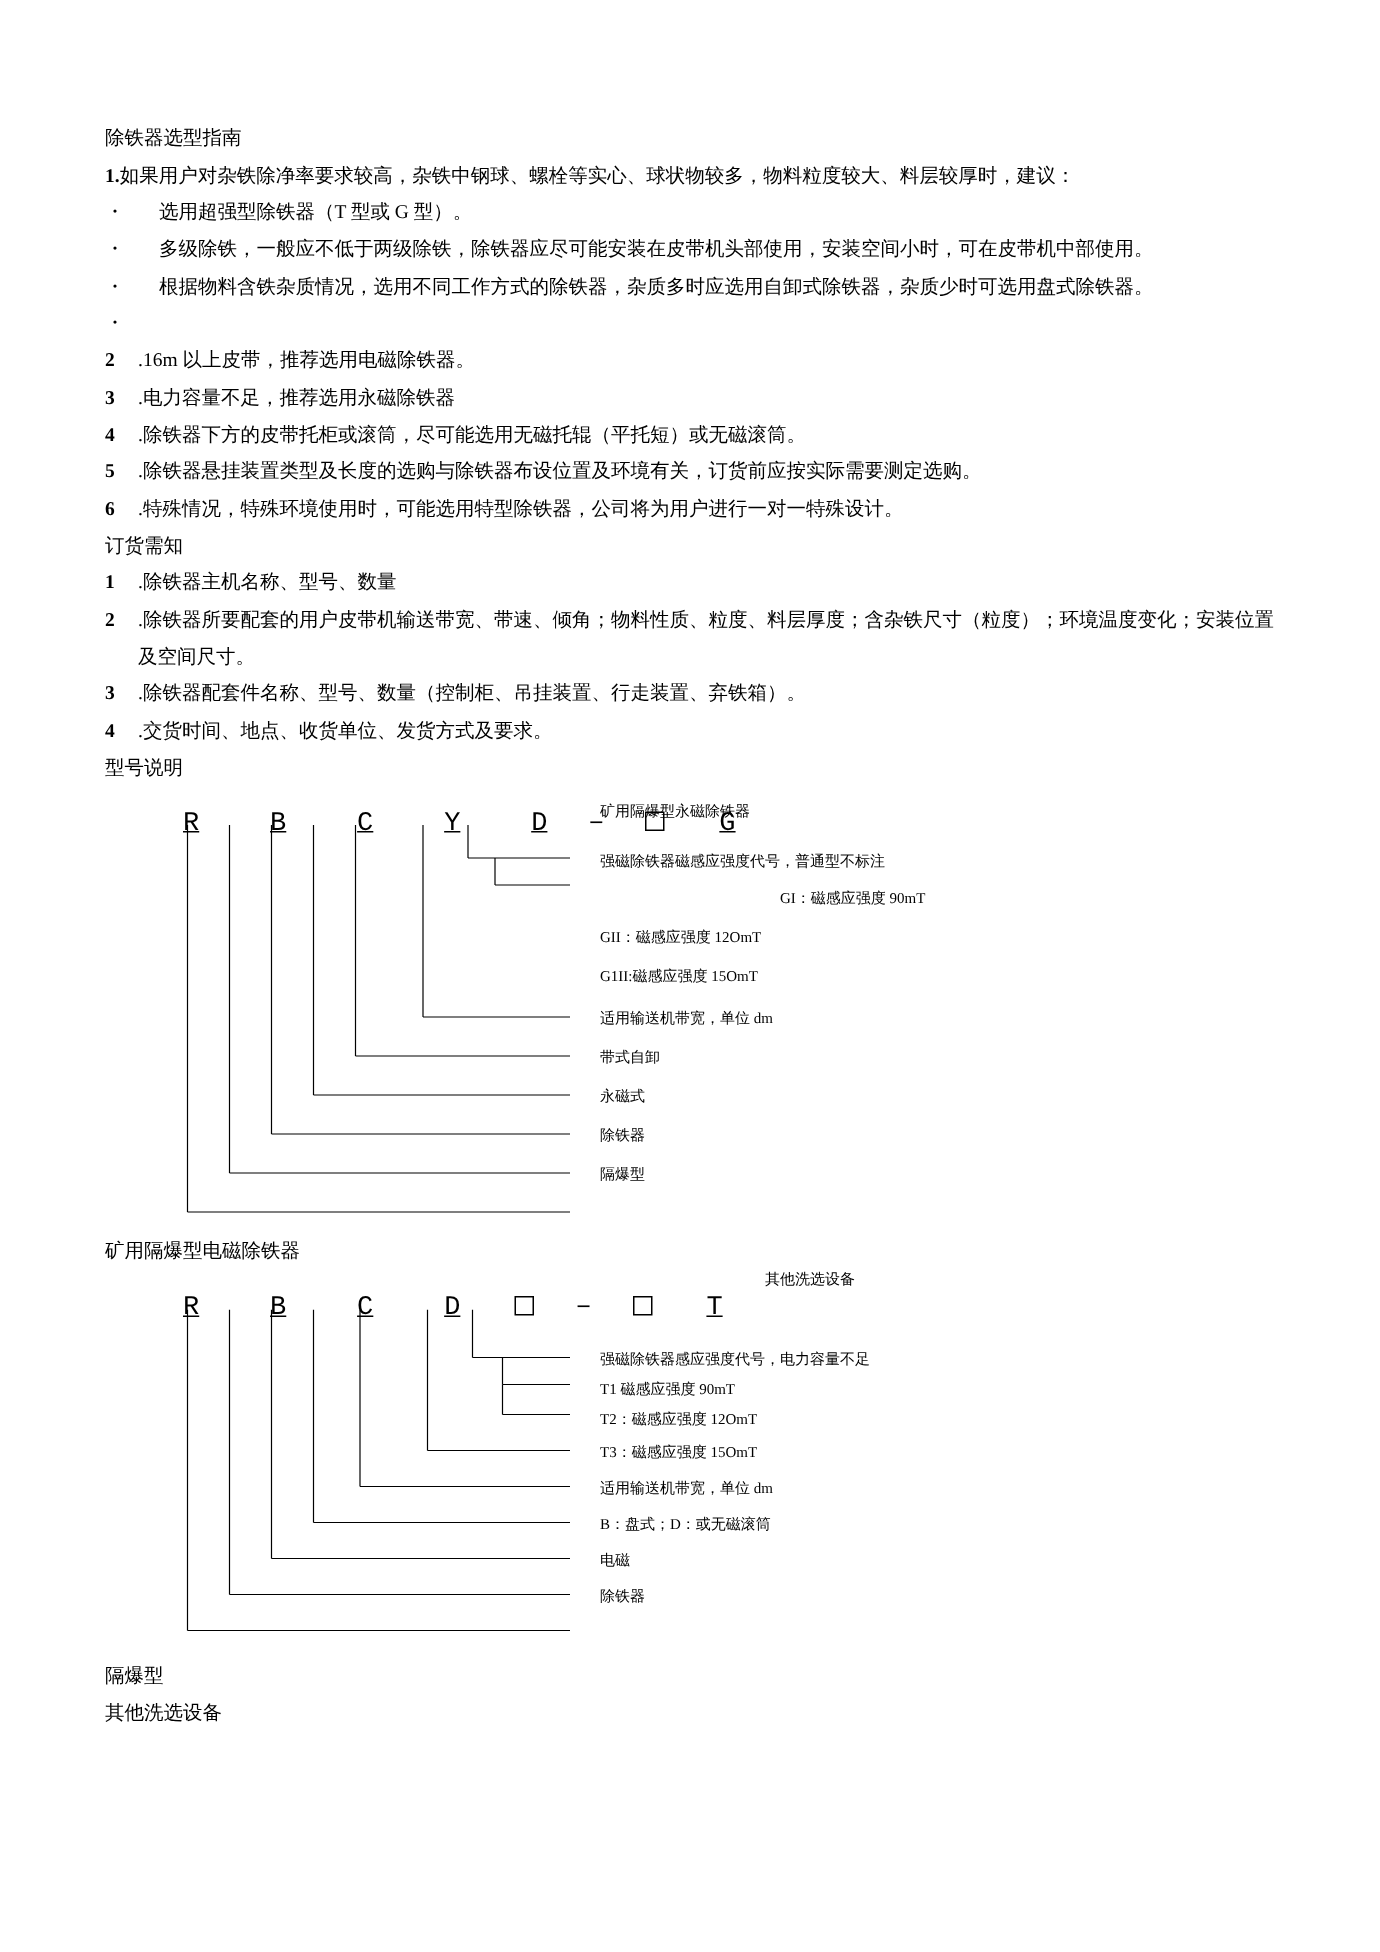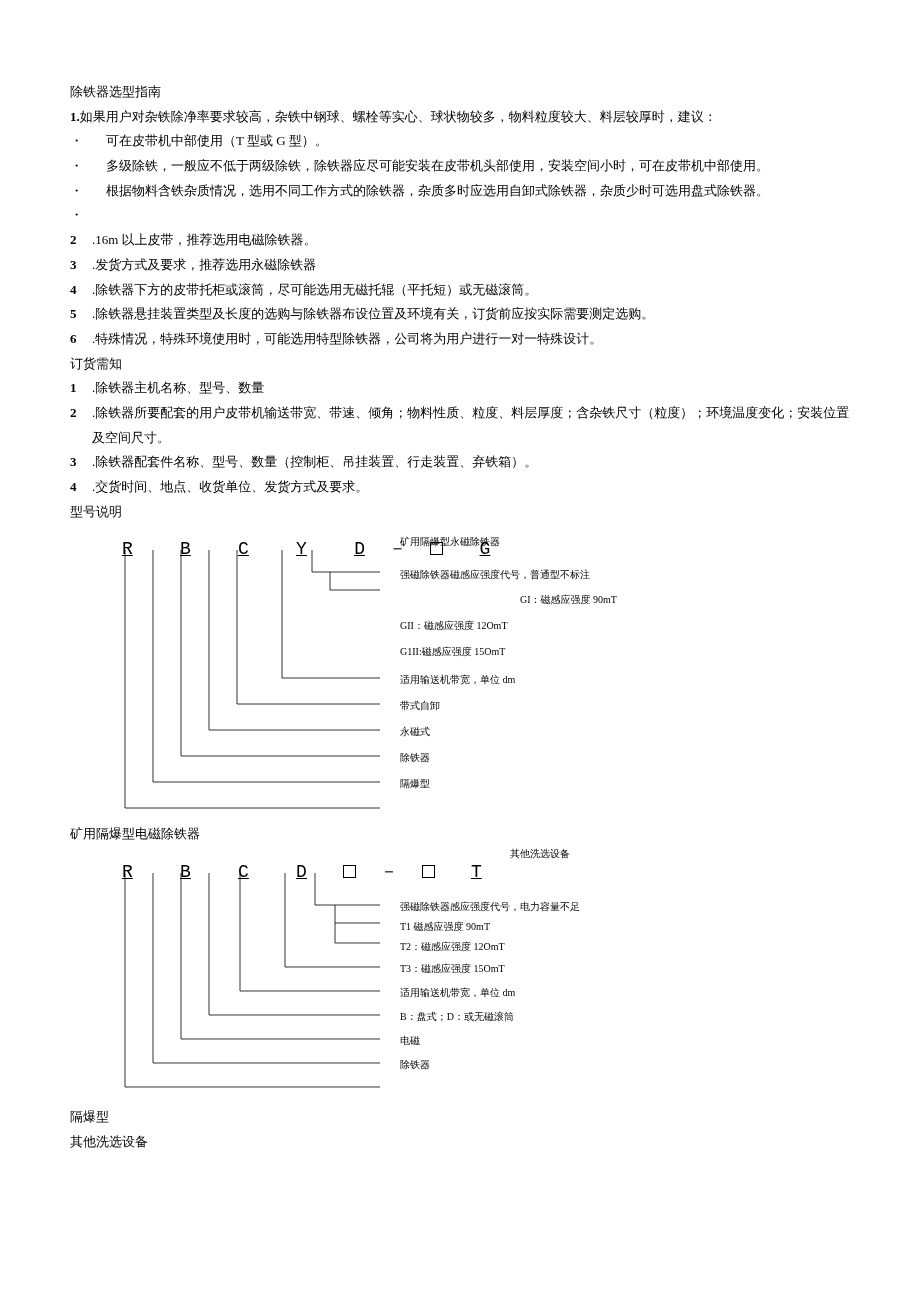--- a/index.html
+++ b/index.html
@@ -31,41 +31,41 @@
 <body>
 
 <div>除铁器选型指南</div>
 
 <div class="num-row">
   <span><span class="bold">1.</span><span>如果用户对杂铁除净率要求较高，杂铁中钢球、螺栓等实心、球状物较多，物料粒度较大、料层较厚时，建议：</span></span>
 </div>
 
 <div class="bullet-row">
   <span class="bullet-mark">・</span>
-  <span>可在皮带机中部使用（T 型或 G 型）。</span>
+  <span>选用超强型除铁器（T 型或 G 型）。</span>
 </div>
 <div class="bullet-row">
   <span class="bullet-mark">・</span>
   <span>多级除铁，一般应不低于两级除铁，除铁器应尽可能安装在皮带机头部使用，安装空间小时，可在皮带机中部使用。</span>
 </div>
 <div class="bullet-row">
   <span class="bullet-mark">・</span>
   <span>根据物料含铁杂质情况，选用不同工作方式的除铁器，杂质多时应选用自卸式除铁器，杂质少时可选用盘式除铁器。</span>
 </div>
 <div class="bullet-row">
   <span class="bullet-mark">・</span>
 </div>
 
 <div class="num-row">
     <span class="num-mark">2</span>
     <span class="num-body">.16m 以上皮带，推荐选用电磁除铁器。</span>
   </div>
 <div class="num-row">
     <span class="num-mark">3</span>
-    <span class="num-body">.发货方式及要求，推荐选用永磁除铁器</span>
+    <span class="num-body">.电力容量不足，推荐选用永磁除铁器</span>
   </div>
 <div class="num-row">
     <span class="num-mark">4</span>
     <span class="num-body">.除铁器下方的皮带托柜或滚筒，尽可能选用无磁托辊（平托短）或无磁滚筒。</span>
   </div>
 <div class="num-row">
     <span class="num-mark">5</span>
     <span class="num-body">.除铁器悬挂装置类型及长度的选购与除铁器布设位置及环境有关，订货前应按实际需要测定选购。</span>
   </div>
 <div class="num-row">

